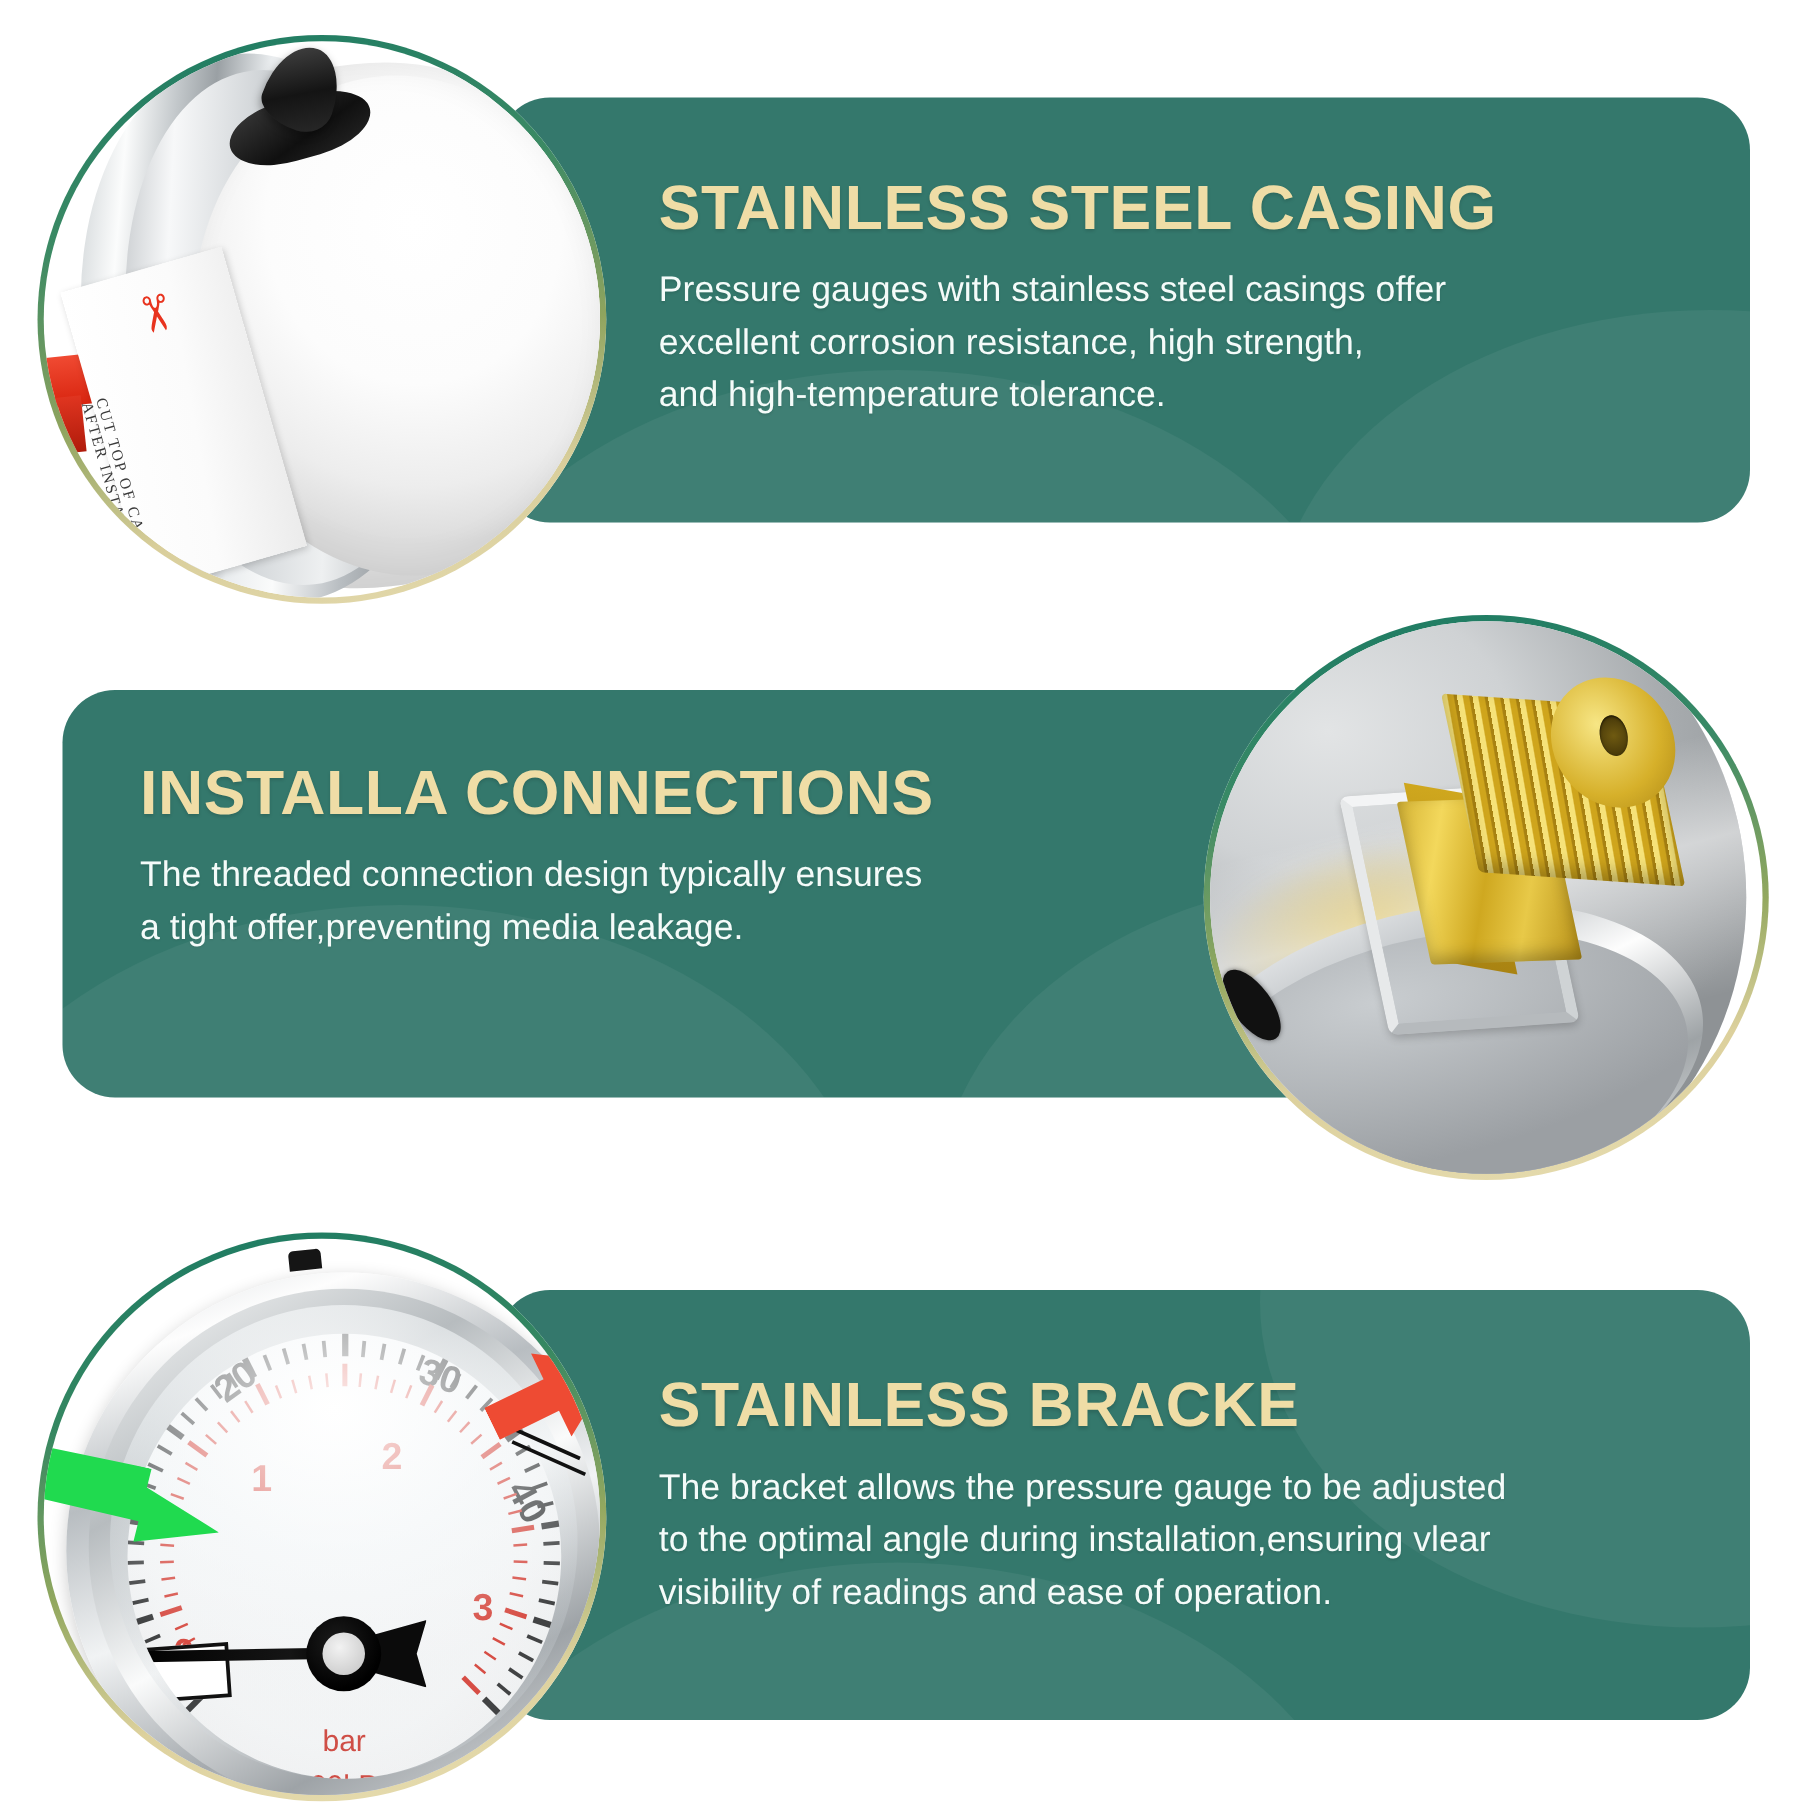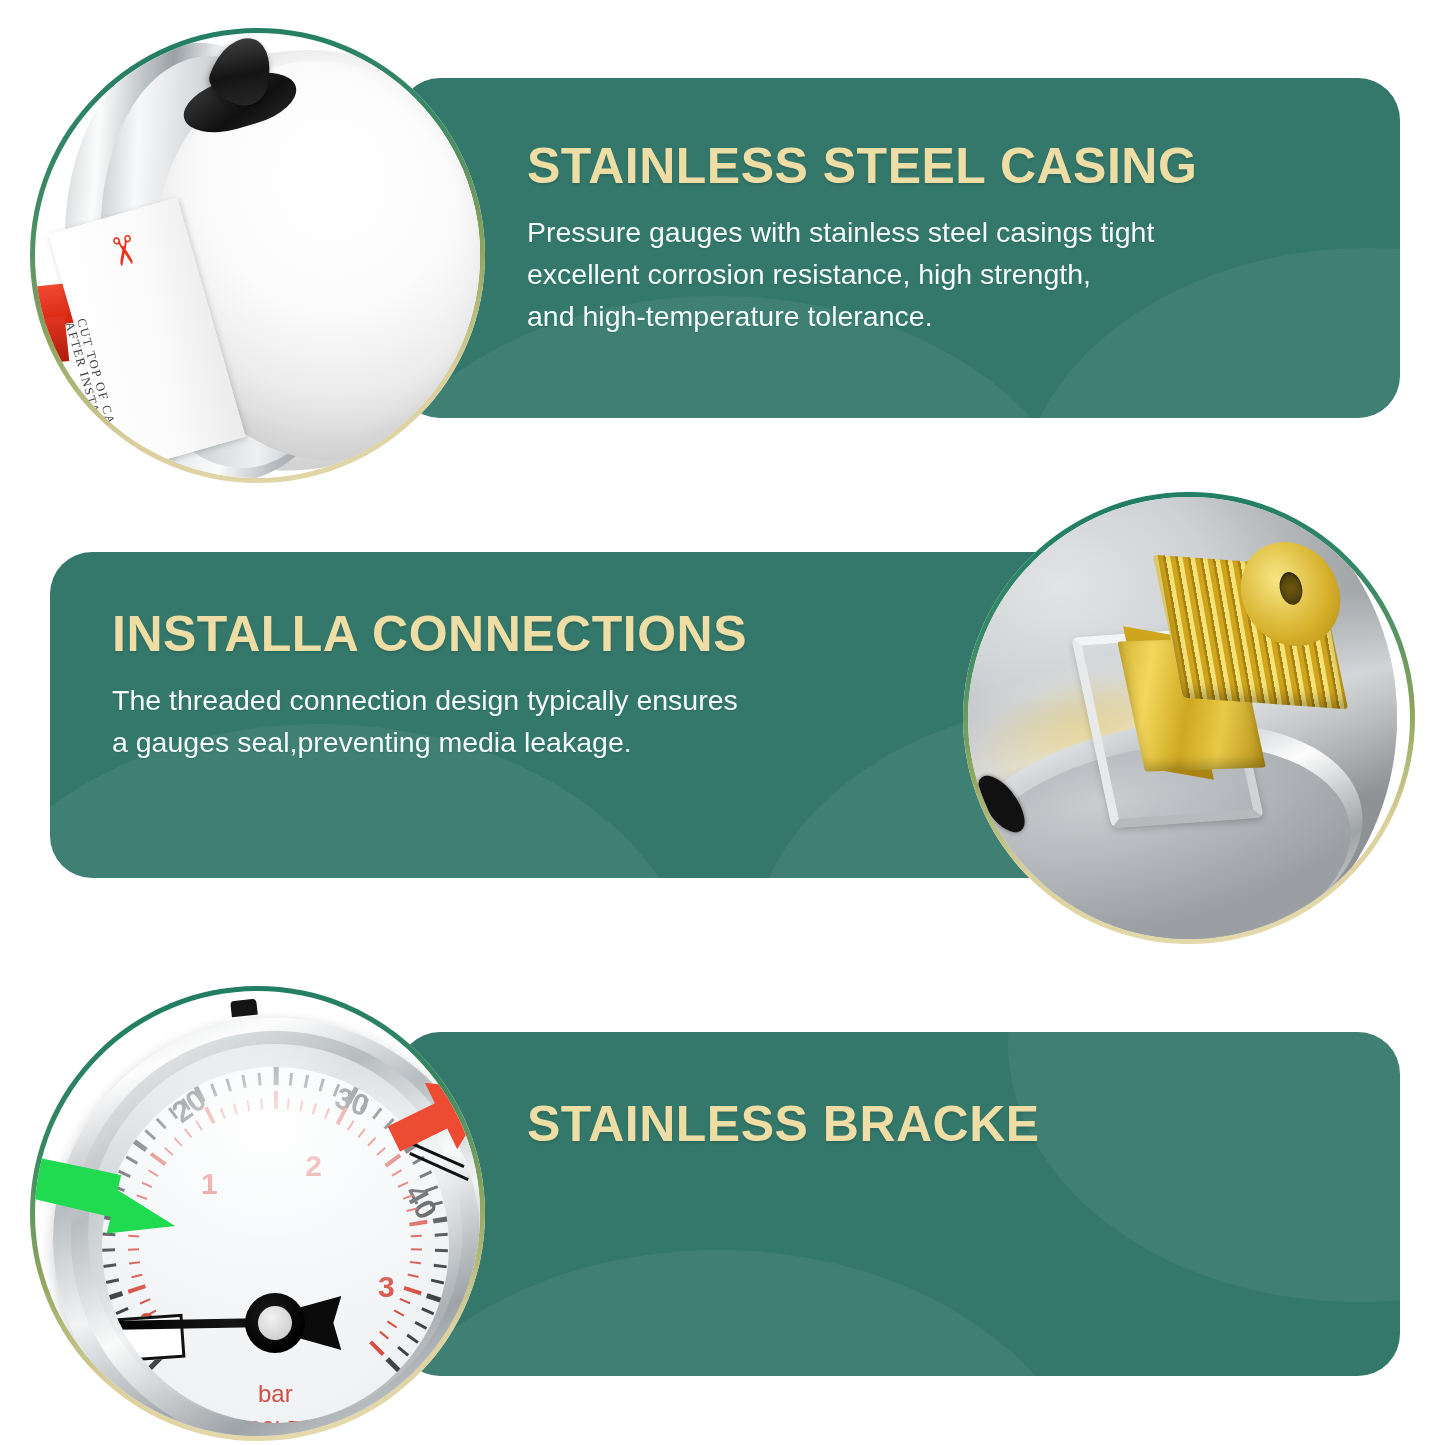--- a/index.html
+++ b/index.html
@@ -345,21 +345,21 @@
 
 <div class="stage">
 
   <div class="panel" style="left:398px;top:78px;width:1002px;height:340px;">
     <div class="watermark" style="left:-60px;top:218px;width:760px;height:560px;"></div>
     <div class="watermark" style="left:620px;top:170px;width:700px;height:520px;"></div>
   </div>
 
   <div class="panel-text" style="left:527px;top:140px;width:800px;">
     <div class="ptitle">STAINLESS STEEL CASING</div>
-    <div class="pbody">Pressure gauges with stainless steel casings tight
+    <div class="pbody">Pressure gauges with stainless steel casings offer
 excellent corrosion resistance, high strength,
 and high-temperature tolerance.</div>
   </div>
 
   <div class="circle" style="left:30px;top:28px;width:455px;height:455px;">
     <div class="ringline" style="background:linear-gradient(168deg,#1B7A63 0%,#3C8A64 32%,#8FA45E 58%,#D9CE9B 78%,#E4DAAE 100%);"></div>
     <div class="inner">
       <div class="p1-body"></div>
       <div class="p1-rim"></div>
       <div class="p1-rim2"></div>
@@ -377,21 +377,21 @@
   </div>
 
   <div class="panel" style="left:50px;top:552px;width:1136px;height:326px;">
     <div class="watermark" style="left:-110px;top:172px;width:760px;height:560px;"></div>
     <div class="watermark" style="left:700px;top:150px;width:700px;height:520px;"></div>
   </div>
 
   <div class="panel-text" style="left:112px;top:608px;width:800px;">
     <div class="ptitle">INSTALLA CONNECTIONS</div>
     <div class="pbody">The threaded connection design typically ensures
-a gauges seal,preventing media leakage.</div>
+a tight offer,preventing media leakage.</div>
   </div>
 
   <div class="circle" style="left:963px;top:492px;width:452px;height:452px;">
     <div class="ringline" style="background:linear-gradient(172deg,#1B7A63 0%,#3A8A66 30%,#93A85F 56%,#DCD09C 76%,#E6DCB0 100%);"></div>
     <div class="inner">
       <div class="p2-body">
         <div class="p2-gold-reflect"></div>
         <div class="p2-sheen"></div>
       </div>
       <div class="p2-edge"></div>
@@ -406,20 +406,23 @@
     </div>
   </div>
 
   <div class="panel" style="left:398px;top:1032px;width:1002px;height:344px;">
     <div class="watermark" style="left:-60px;top:218px;width:760px;height:560px;"></div>
     <div class="watermark" style="left:610px;top:-250px;width:700px;height:520px;"></div>
   </div>
 
   <div class="panel-text" style="left:527px;top:1098px;width:830px;">
     <div class="ptitle">STAINLESS BRACKE</div>
+    <div class="pbody">The bracket allows the pressure gauge to be adjusted
+to the optimal angle during installation,ensuring vlear
+visibility of readings and ease of operation.</div>
   </div>
 
   <div class="circle" style="left:30px;top:986px;width:455px;height:455px;">
     <div class="ringline" style="background:linear-gradient(170deg,#1B7A63 0%,#358761 30%,#93A85F 56%,#DDD19D 78%,#E7DDB2 100%);"></div>
     <div class="inner">
       <div class="p3-case"></div>
       <div class="p3-nub"></div>
       <div class="p3-bezel"></div>
 
       <div class="p3-dial">

